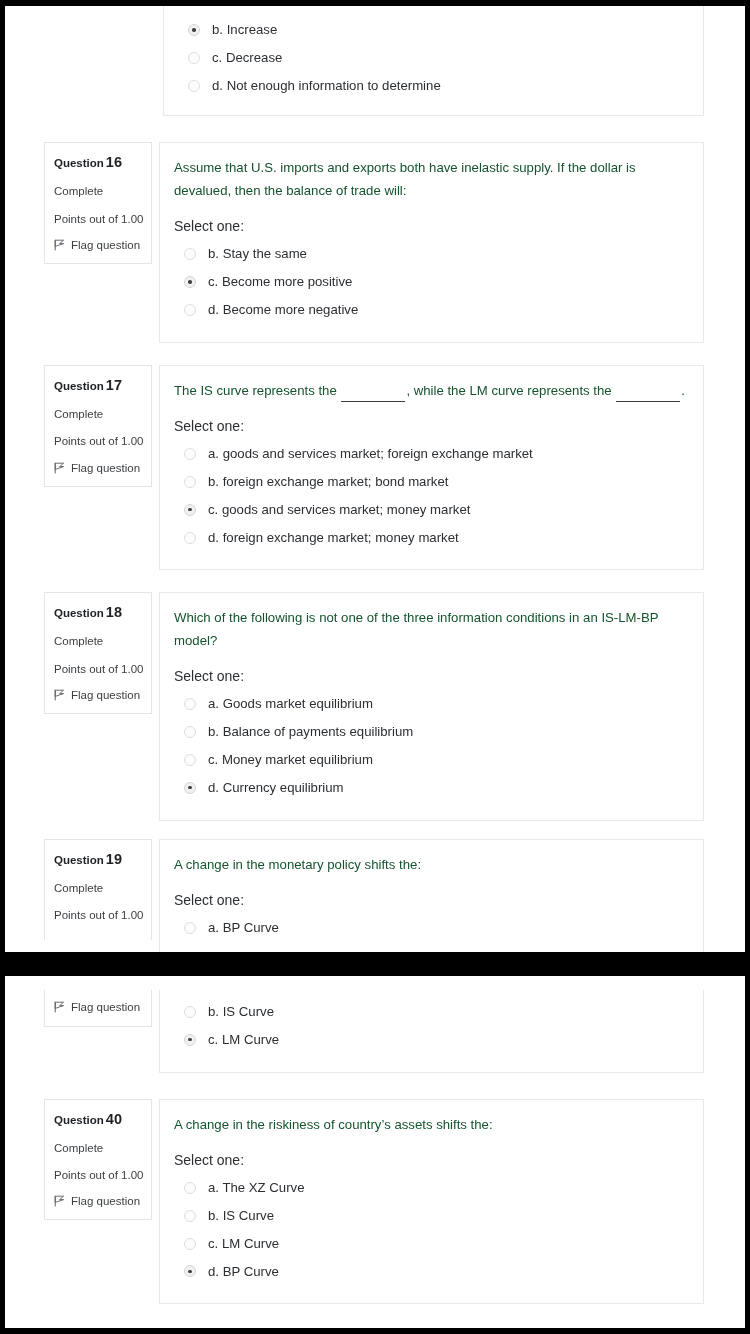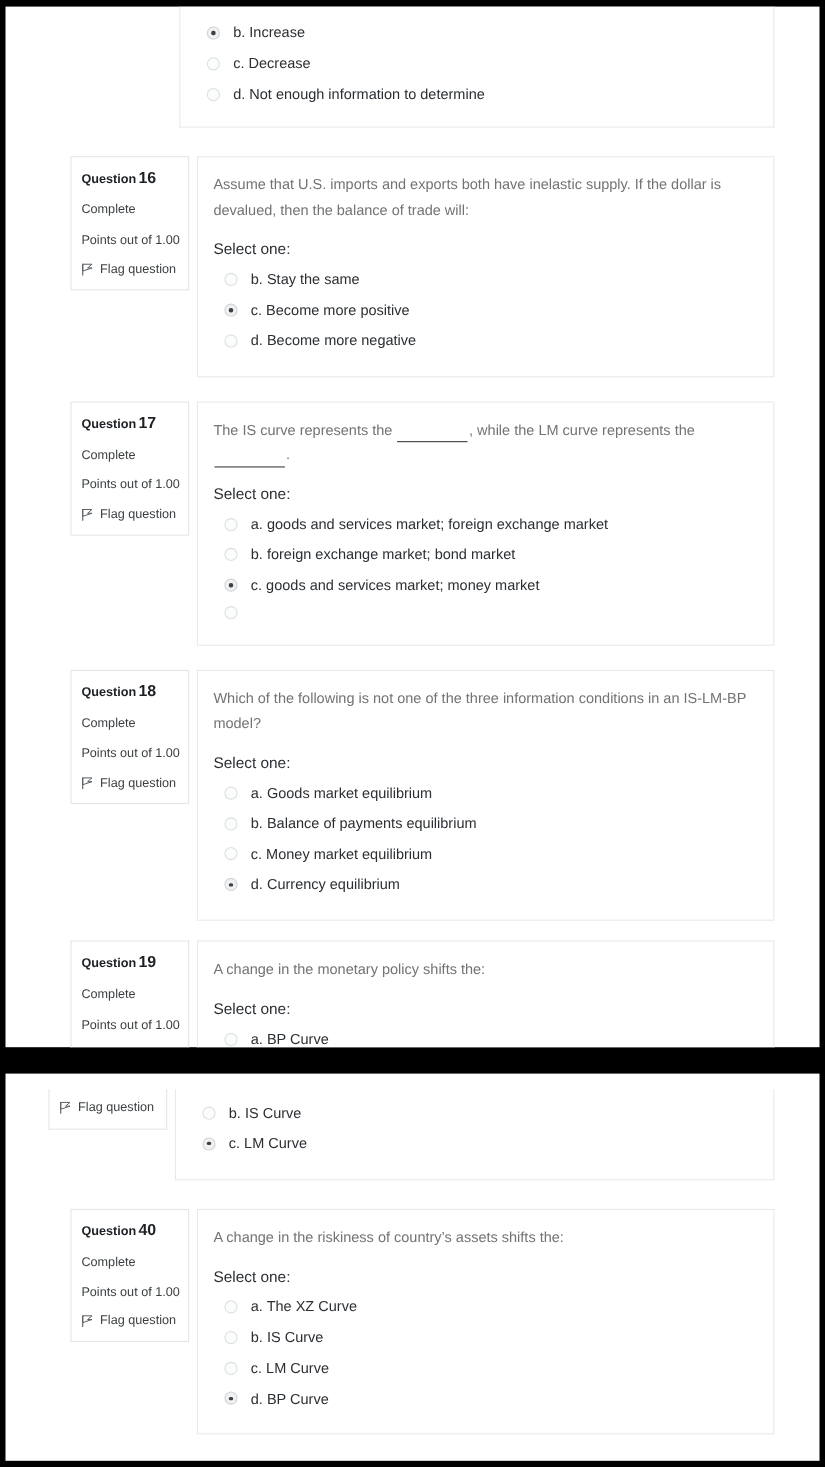--- a/index.html
+++ b/index.html
@@ -34,21 +34,20 @@
     position: relative;
     width: 740px;
   }
 
   
   .qblock {
     position: relative;
     display: flex;
     align-items: flex-start;
     margin: 0 0 0 0;
-    padding-left: 20px;
   }
 
   .qinfo {
     width: 108px;
     margin-left: 39px;
     flex: 0 0 108px;
     border: 1px solid #e3e6e8;
     background: #ffffff;
     padding: 11px 9px 12px 9px;
     align-self: flex-start;
@@ -92,21 +91,21 @@
     margin-right: 41px;
     border: 1px solid #e6eaed;
     border-left: 1px solid #e6eaed;
     background: #ffffff;
     padding: 14px 18px 18px 14px;
     min-height: 40px;
   }
 
   .qtext {
     font-size: 13.2px;
-    color: #737373;
+    color: #14532d;
     line-height: 1.70;
     margin-bottom: 10px;
   }
   .qtext .blank {
     display: inline-block;
     border-bottom: 1px solid #3a3e42;
     width: 64px;
     height: 0.92em;
     vertical-align: bottom;
     margin: 0 1px;
@@ -282,20 +281,21 @@
             <li class="answer">
               <span class="radio"></span>
               <span class="answer-label">b. foreign exchange market; bond market</span>
             </li>
             <li class="answer">
               <span class="radio checked"></span>
               <span class="answer-label">c. goods and services market; money market</span>
             </li>
             <li class="answer">
               <span class="radio"></span>
+              <span class="answer-label">d. foreign exchange market; money market</span>
             </li>
           </ul>
         </div>
       </div>
 
       <div class="gap-22"></div>
 
       <div class="qblock">
         <div class="qinfo">
           <div class="qinfo-title">

